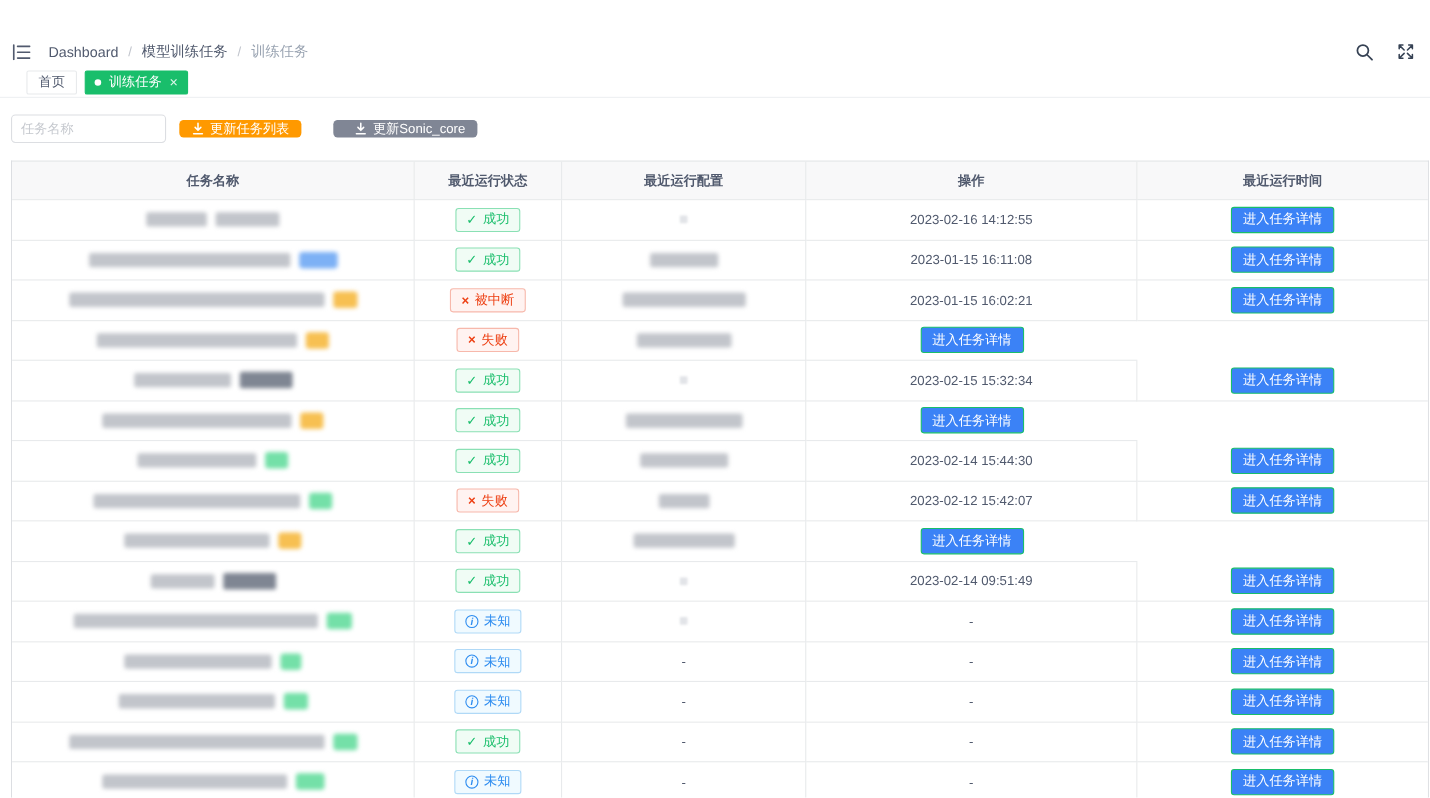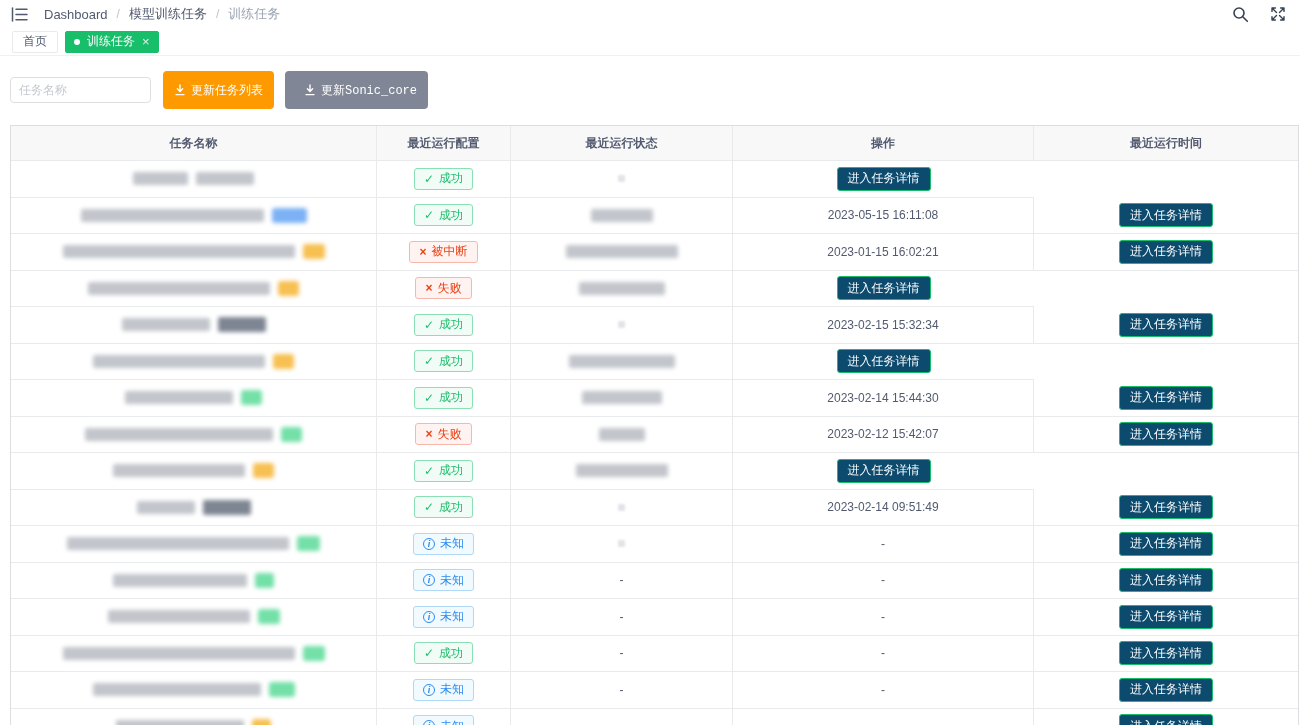--- a/index.html
+++ b/index.html
@@ -1,45 +1,45 @@
 <!DOCTYPE html>
 <html><head>
 <meta charset="utf-8">
 <style>
   * { margin:0; padding:0; box-sizing:border-box; }
   html,body { width:1300px; height:725px; overflow:hidden; background:#fff;
     font-family:"Liberation Sans","DejaVu Sans",sans-serif; }
 
   
-  .topbar { height:28px; display:flex; align-items:center; padding:0 12px 0 8px; background:#fff; }
+  .topbar { height:28px; display:flex; align-items:center; padding:0 12px 0 8px; background:#fff;margin-top:33px; }
   .collapse-btn { width:22px; height:22px; display:flex; align-items:center; justify-content:center; cursor:pointer; }
   .breadcrumb { margin-left:14px; font-size:13px; color:#515a6e; display:flex; align-items:center; }
   .breadcrumb .sep { margin:0 9px; color:#c0c4cc; font-size:12px; }
   .breadcrumb .crumb { cursor:pointer; }
   .breadcrumb .crumb.current { color:#9aa4b2; cursor:default; }
   .topbar-spacer { flex:1; }
   .top-icon { width:20px; height:20px; margin-left:18px; display:flex; align-items:center; justify-content:center; cursor:pointer; }
 
   
-  .tabstrip { height:28px; display:flex; align-items:center; padding-left:12px; gap:7px; border-bottom:1px solid #eef0f2; }
+  .tabstrip { height:28px; display:flex; align-items:center; padding-left:24px; gap:7px; border-bottom:1px solid #eef0f2; }
   .tag-tab { height:22px; display:inline-flex; align-items:center; padding:0 10px; font-size:12px;
     background:#fff; border:1px solid #e8eaec; border-radius:2px; color:#515a6e; cursor:pointer; }
   .tag-tab.active { background:#19be6b; border-color:#19be6b; color:#fff; padding:0 8px; }
   .tab-dot { width:6px; height:6px; border-radius:50%; background:#fff; margin-right:7px; display:inline-block; }
   .tab-close { margin-left:7px; font-size:13px; line-height:1; opacity:.85; cursor:pointer; }
 
   
   .toolbar { margin-top:15px; padding-left:10px; display:flex; align-items:center; }
   .search-input { width:141px; height:26px; border:1px solid #dcdee2; border-radius:4px; padding:0 8px;
     font-size:12px; color:#515a6e; outline:none; }
   .search-input::placeholder { color:#c5c8ce; }
-  .btn { height:38px; display:inline-flex; align-items:center; gap:5px; padding:0 11px; border:none;
-    border-radius:4px; font-size:12px; color:#fff; cursor:pointer; font-family:Liberation Mono, monospace; }
+  .btn { height:16px; display:inline-flex; align-items:center; gap:5px; padding:0 11px; border:none;
+    border-radius:4px; font-size:12px; color:#fff; cursor:pointer; font-family:Liberation Sans, sans-serif; }
   .btn-warning { background:#ff9900; margin-left:12px; }
-  .btn-gray { background:#808695; margin-left:11px;padding-left:19px; }
+  .btn-gray { background:#808695; margin-left:29px;padding-left:19px; }
 
   
   .table { margin:16px 0 0 10px; width:1289px; border:1px solid #dcdee2; border-bottom:none; font-size:12px; }
   .tr, .thead-row { display:grid; grid-template-columns:366px 134px 222px 301px 1fr; }
   .thead-row { background:#f8f8f9; height:35px; }
   .th { display:flex; align-items:center; justify-content:center; font-weight:bold; color:#515a6e;
     border-right:1px solid #e8eaec; border-bottom:1px solid #e8eaec; }
   .th:last-child { border-right:none; }
   .tr { height:36.5px; background:#fff; }
   .td { display:flex; align-items:center; justify-content:center; border-right:1px solid #e8eaec;
@@ -58,21 +58,21 @@
   
   .badge { height:22px; display:inline-flex; align-items:center; gap:5px; padding:0 9px;
     border-radius:3px; border:1px solid transparent; font-size:12px; }
   .st-success { color:#19be6b; background:#f0fcf5; border-color:#8ae0b4; }
   .st-interrupted, .st-failed { color:#ed4014; background:#fff3f1; border-color:#f7b8ab; }
   .st-unknown { color:#2d8cf0; background:#f0faff; border-color:#b0d9f7; }
   .st-icon { font-weight:bold; line-height:1; }
   .st-unknown .st-icon { border:1px solid currentColor; border-radius:50%; width:12px; height:12px;
     font-size:9px; font-weight:bold; line-height:11px; text-align:center; font-style:italic; }
 
-  .enter-btn { height:24px; padding:0 10px; background:#0c4a6e; border:1px solid #19be6b; border-radius:3px;
+  .enter-btn { height:24px; padding:0 10px; background:#3b82f6; border:1px solid #19be6b; border-radius:3px;
     color:#fff; font-size:12px; cursor:pointer; font-family:inherit; }
 </style>
 </head>
 <body>
 
 <div class="topbar">
   <span class="collapse-btn">
     <svg width="17" height="15" viewBox="0 0 17 15">
         <path d="M1.5 1v13M5 2.2h11M5 7.5h11M5 12.8h11" stroke="#515a6e" stroke-width="1.5" fill="none" stroke-linecap="round"></path>
       </svg>
@@ -122,60 +122,61 @@
     <svg width="12" height="12" viewBox="0 0 12 12" fill="none" stroke="#fff" stroke-width="1.4" stroke-linecap="round">
         <path d="M6 1v6M3.4 4.8L6 7.4l2.6-2.6M2 10.6h8"></path>
       </svg>
     <span>更新Sonic_core</span>
   </button>
 </div>
 
 <div class="table">
   <div class="thead-row">
     <div class="th">任务名称</div>
+    <div class="th">最近运行状态</div>
     <div class="th">最近运行配置</div>
-    <div class="th">最近运行状态</div>
     <div class="th">操作</div>
     <div class="th">最近运行时间</div>
   </div>
   <div id="tbody">
   <div class="tr">
     <div class="td">
           <span class="redact redact-gray" style="width: 55px;"></span>
           <span class="redact redact-gray" style="width: 58px;"></span>
         </div>
     <div class="td">
       <span class="badge st-success">
         <span class="st-icon">✓</span>
         <span class="st-label">成功</span>
       </span>
     </div>
     <div class="td">
           <span class="cfg-dot"></span>
         </div>
+    <div class="td">2023-02-16 14:12:55</div>
     <div class="td">
       <button class="enter-btn">进入任务详情</button>
     </div>
   </div>
 
   <div class="tr">
     <div class="td">
           <span class="redact redact-gray" style="width: 183px;"></span>
           <span class="redact redact-blue" style="width: 35px;"></span>
         </div>
     <div class="td">
       <span class="badge st-success">
         <span class="st-icon">✓</span>
         <span class="st-label">成功</span>
       </span>
     </div>
     <div class="td">
           <span class="redact redact-gray" style="width: 62px;"></span>
         </div>
-    <div class="td">2023-05-15 16:11:08</div>
+    <div class="td">2023-01-15 16:11:08</div>
     <div class="td">
       <button class="enter-btn">进入任务详情</button>
     </div>
   </div>
 
   <div class="tr">
     <div class="td">
           <span class="redact redact-gray" style="width: 232px;"></span>
           <span class="redact redact-yellow" style="width: 22px;"></span>
         </div>

